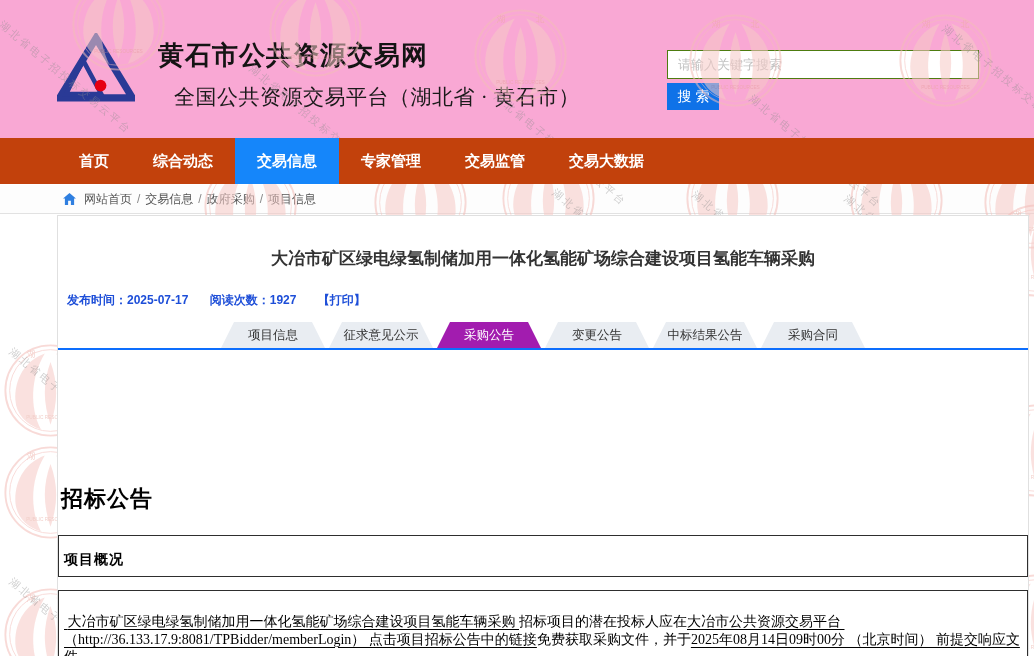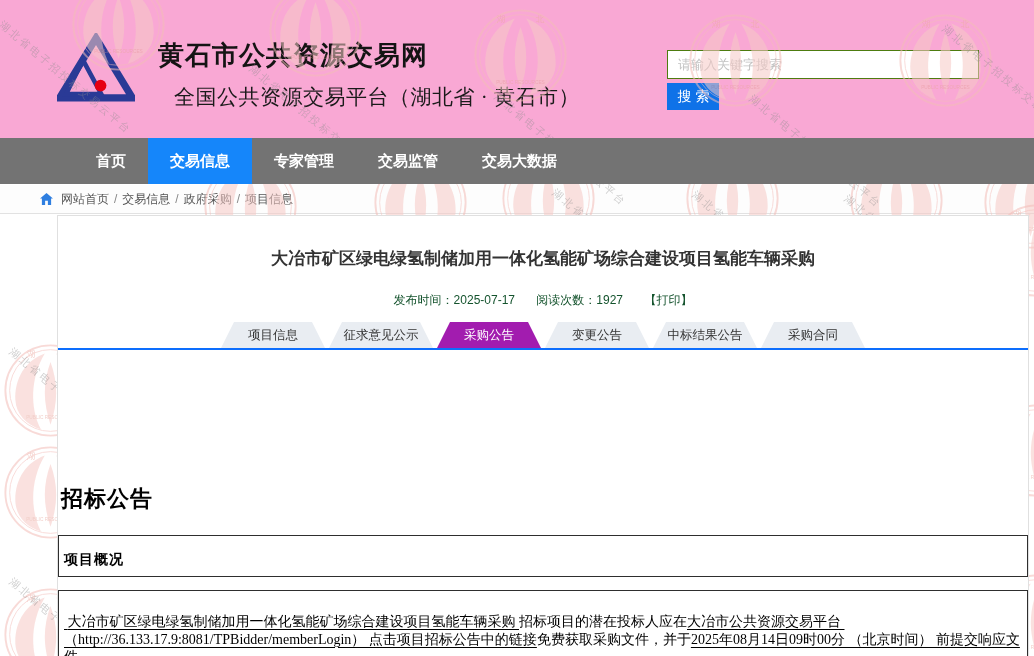--- a/index.html
+++ b/index.html
@@ -40,44 +40,44 @@
   .search-input::placeholder { color:#c2c2c2; }
   .search-btn {
     position:absolute; left:667px; top:83px; width:52px; height:27px;
     background:#0f72e8; color:#fff; border:none; font-size:14px; letter-spacing:4px;
     padding-left:5px; cursor:pointer;
   }
 
   
   .nav {
     position:absolute; top:138px; left:0; width:1034px; height:46px;
-    background:#737373; z-index:6; display:flex; padding-left:74px;
+    background:#c2410c; z-index:6; display:flex; padding-left:57px;
   }
   .nav-item {
     padding:0 22px; line-height:46px; color:#fff; font-size:15px; font-weight:bold; cursor:pointer;
   }
   .nav-item.active { background:#1586fa; }
 
   
   .crumbbar {
     position:absolute; top:185px; left:0; width:1034px; height:29px;
     background:#fdfdfd; border-bottom:1px solid #e2e2e2; z-index:1;
-    display:flex; align-items:center; padding-left:40px; font-size:12px; color:#555;
+    display:flex; align-items:center; padding-left:63px; font-size:12px; color:#555;
   }
   .crumb { cursor:pointer; margin:0 2px; }
   .crumb-sep { color:#888; margin:0 3px; }
   .home-icon { margin-right:6px; display:inline-flex; }
 
   
   .card {
     position:absolute; top:215px; left:57px; width:972px; height:442px;
     background:#fff; border:1px solid #e0e0e0; border-bottom:none; z-index:6;
   }
   .article-title { text-align:center; margin-top:31px; font-size:17px; font-weight:bold; color:#333; }
-  .article-meta { text-align:center; margin-top:22px; font-size:12px; color:#14532d; }
+  .article-meta { text-align:left; margin-top:22px; font-size:12px; color:#1d4ed8;font-weight:bold; }
   .article-meta .meta-item { margin:0 9px; }
   .print-link { cursor:pointer; }
 
   .tabs { display:flex; justify-content:center; gap:4px; margin-top:13px; }
   .tab {
     width:104px; height:26px; line-height:26px; text-align:center;
     font-size:12.5px; color:#333; background:#e9edf2; cursor:pointer;
     clip-path:polygon(13px 0, calc(100% - 13px) 0, 100% 100%, 0 100%);
   }
   .tab.active { background:#a21caf; color:#fff; }
@@ -193,20 +193,21 @@
     <circle cx="67" cy="79" r="9" fill="#e60012"></circle>
   </svg>
   <div class="site-title">黄石市公共资源交易网</div>
   <div class="site-subtitle">全国公共资源交易平台（湖北省 · 黄石市）</div>
   <input class="search-input" type="text" placeholder="请输入关键字搜索" style="">
   <button class="search-btn">搜索</button>
 </div>
 
 <div class="nav">
   <div class="nav-item">首页</div>
+  <div class="nav-item">综合动态</div>
   <div class="nav-item active">交易信息</div>
   <div class="nav-item">专家管理</div>
   <div class="nav-item">交易监管</div>
   <div class="nav-item">交易大数据</div>
 </div>
 
 <div class="crumbbar">
   <span class="home-icon">
     <svg width="13" height="12" viewBox="0 0 14 13">
       <path d="M7,0 L14,6 L12,6 L12,13 L8.5,13 L8.5,8.5 L5.5,8.5 L5.5,13 L2,13 L2,6 L0,6 Z" fill="#2f7fe0"></path>

